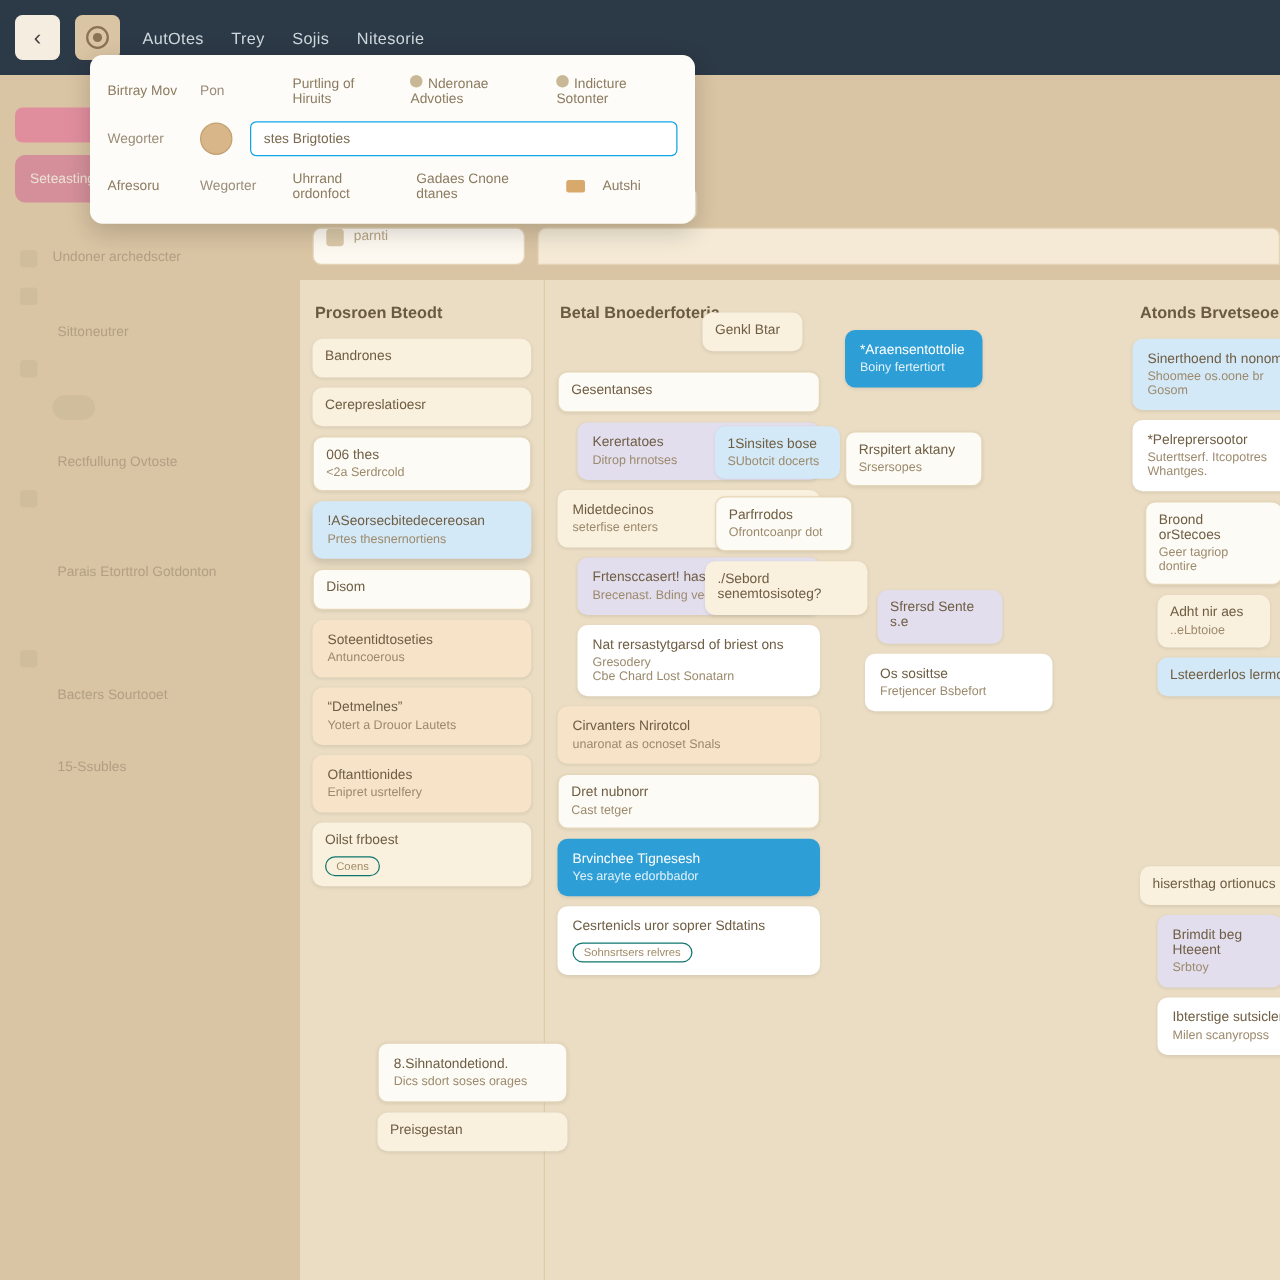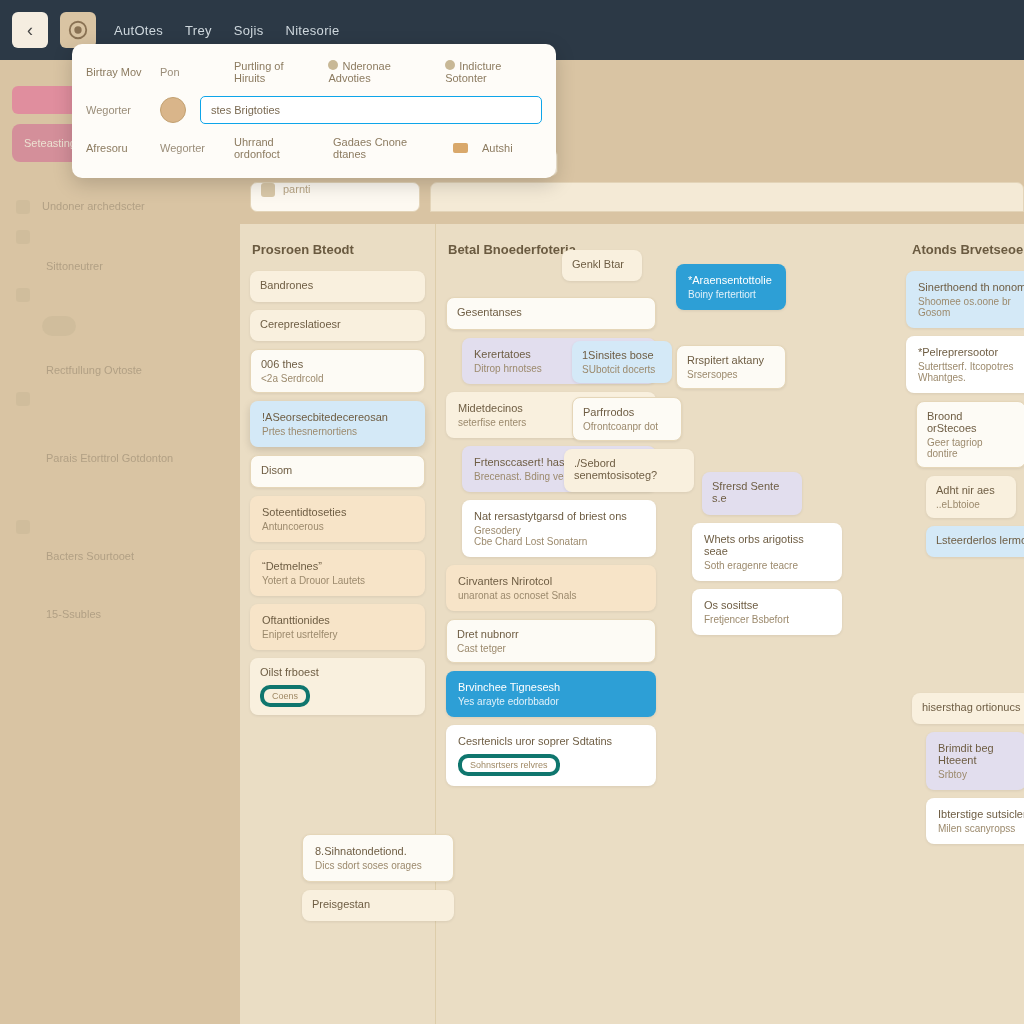--- a/index.html
+++ b/index.html
@@ -62,21 +62,21 @@
 .card.small { padding:8px 10px; }
 .card .t { font-weight:400; margin-bottom:3px; }
 .card .s { font-size:10px; color:#9c8a6d; }
 .card.beige { background:#f9f0de; }
 .card.blue-l { background:#d4e9f7; }
 .card.blue { background:#2d9fd6; color:#fff; }
 .card.blue .s { color:#e0f1fa; }
 .card.lav { background:#e2deee; }
 .card.peach { background:#f7e4c8; }
 .card.outline { background:#fdfbf5; border:1px solid #e5d6b8; }
-.tag-pill { display:inline-block; padding:2px 8px; border:4px solid #0f766e; border-radius:10px; font-size:9px; color:#a08a66; margin-top:4px; }
+.tag-pill { display:inline-block; padding:2px 8px; border:1px solid #0f766e; border-radius:10px; font-size:9px; color:#a08a66; margin-top:4px; }
 
 
 .float { position:absolute; }
 </style>
 </head>
 <body>
 
 <div class="topbar">
   <div class="back-chip">‹</div>
   <div class="logo-chip">
@@ -274,24 +274,20 @@
         <div class="t">Parfrrodos</div>
         <div class="s">Ofrontcoanpr dot</div>
       </div>
     <div class="card beige small" style="width:130px;margin-left:-108px">
         <div class="t">./Sebord senemtosisoteg?</div>
       </div>
     <div class="card lav small" style="width:100px;margin-left:30px;margin-top:-28px">
         <div class="t">Sfrersd Sente s.e</div>
       </div>
     <div class="card" style="width:150px;margin-left:20px">
-        <div class="t">Whets orbs arigotiss seae</div>
-        <div class="s">Soth eragenre teacre</div>
-      </div>
-    <div class="card" style="width:150px;margin-left:20px">
         <div class="t">Os sosittse</div>
         <div class="s">Fretjencer Bsbefort</div>
       </div>
   </div>
 
   <div class="lane lane4">
     <div class="lane-title" style="margin-left:10px">Atonds Brvetseoen</div>
     <div class="card blue-l">
         <div class="t">Sinerthoend th nonomt</div>
         <div class="s">Shoomee os.oone br</div>

